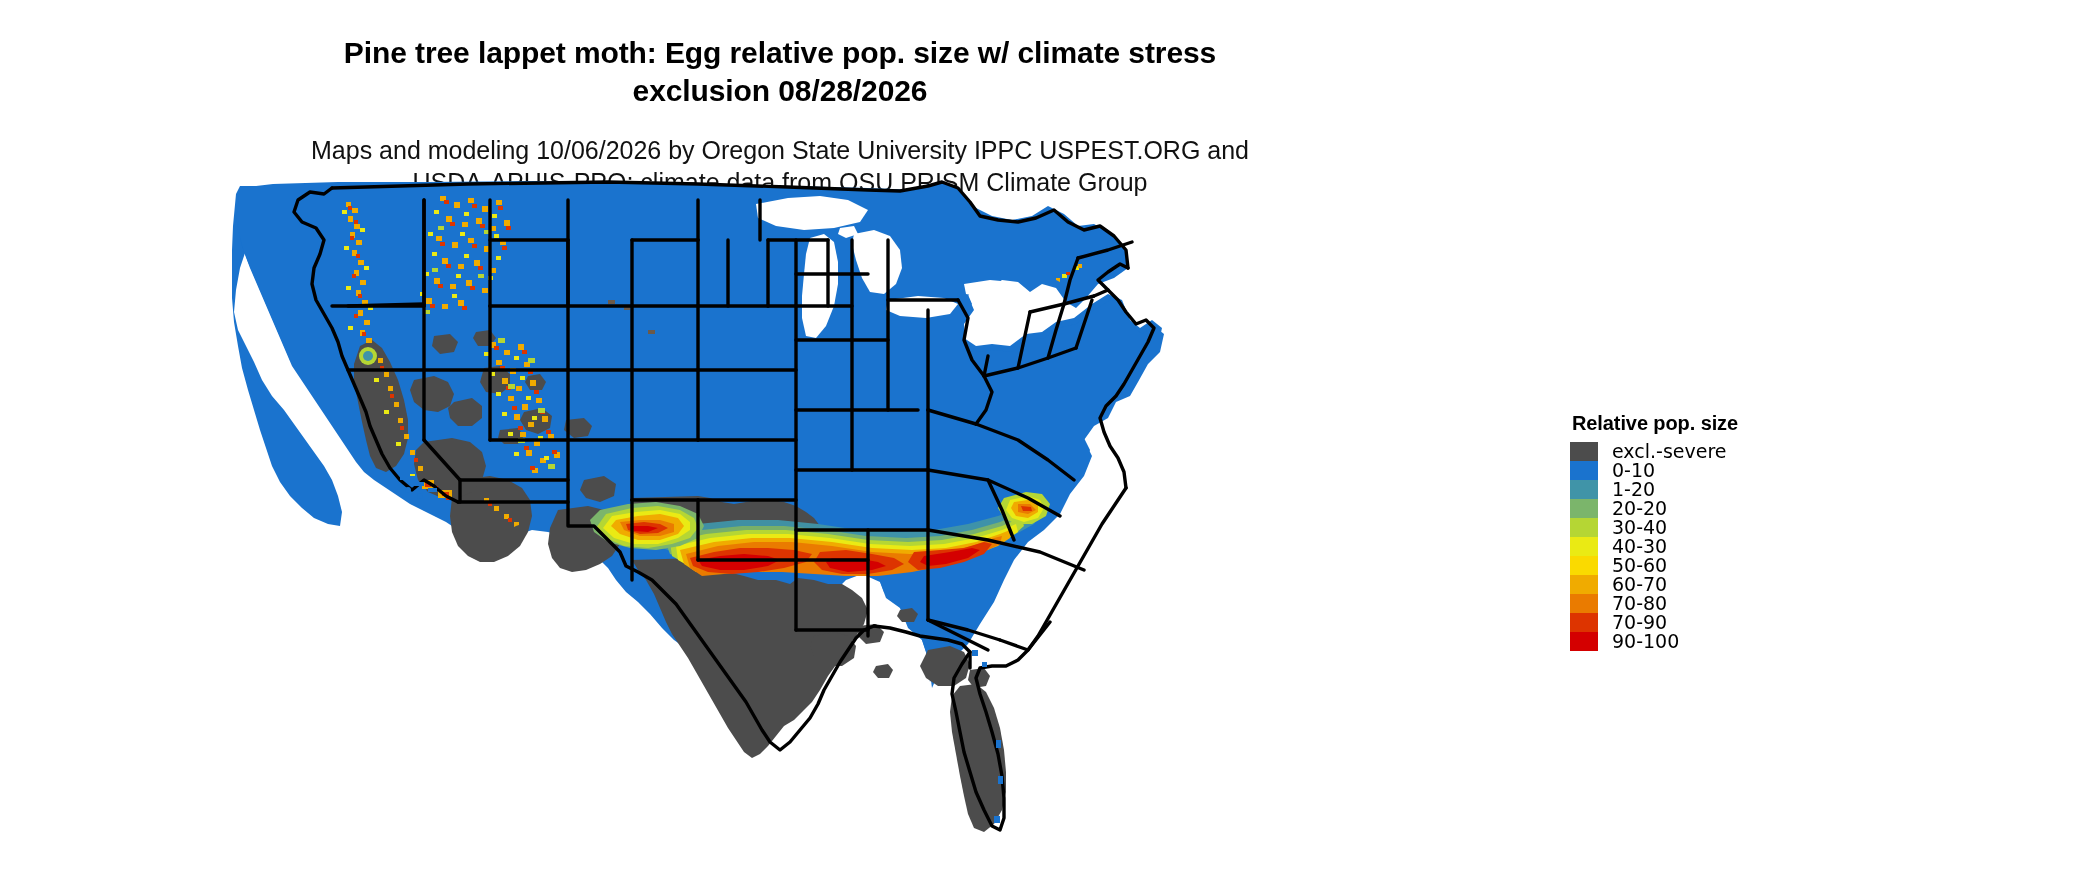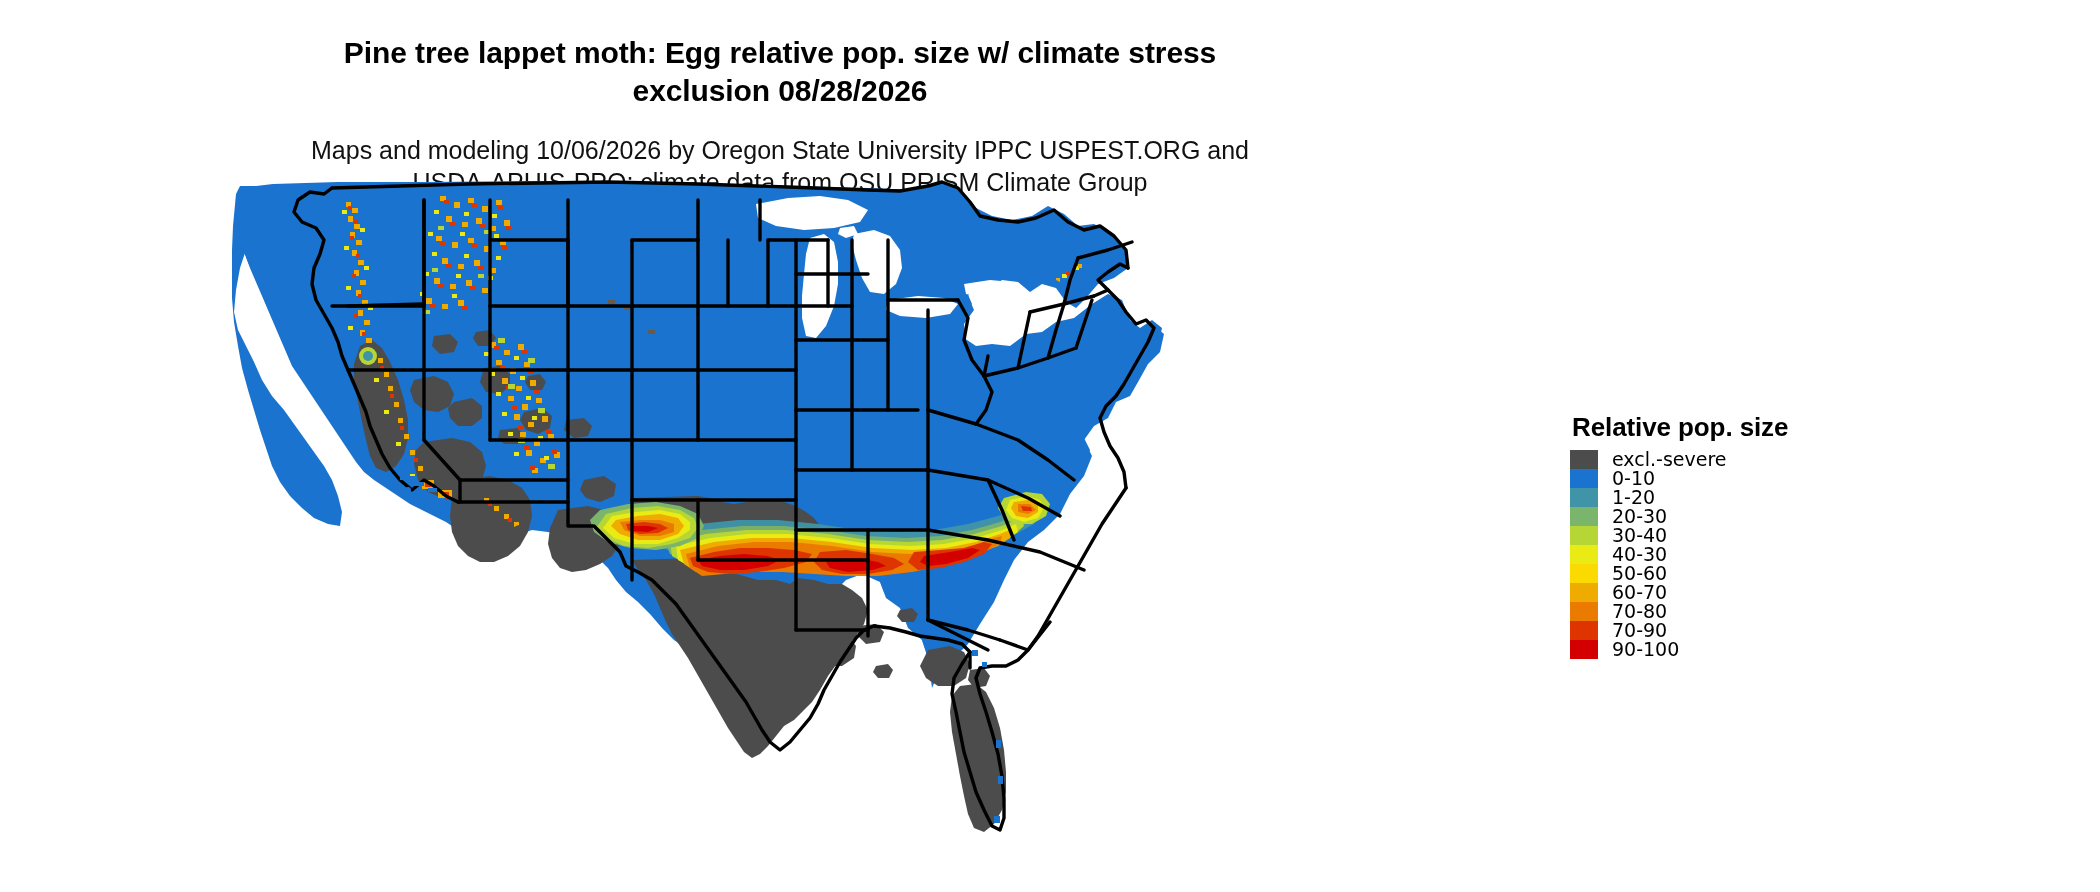--- a/index.html
+++ b/index.html
@@ -29,21 +29,21 @@
   
   .map-wrap{
     position:absolute;left:228px;top:168px;width:960px;height:700px;
   }
   .map-svg{display:block;width:960px;height:700px;}
 
   
   .legend{position:absolute;left:1570px;top:400px;width:330px;}
   .legend-title{
     font-family:"Liberation Sans", sans-serif;
-    font-weight:bold;font-size:26px;color:#000;
+    font-weight:bold;font-size:20px;color:#000;
     margin:0 0 7px 2px;letter-spacing:-0.1px;
   }
   .legend-rows{display:flex;flex-direction:column;}
   .legend-row{display:flex;align-items:center;height:19px;}
   .legend-swatch{
     width:28px;height:19px;flex:0 0 28px;display:block;
   }
   .legend-label{
     font-family:"DejaVu Sans", sans-serif;
     font-size:19px;color:#000;margin-left:14px;white-space:nowrap;
@@ -693,21 +693,21 @@
         <span class="legend-label">0-10</span>
       </div>
 
       <div class="legend-row">
         <span class="legend-swatch" style="background: rgb(64, 148, 168);"></span>
         <span class="legend-label">1-20</span>
       </div>
 
       <div class="legend-row">
         <span class="legend-swatch" style="background: rgb(123, 181, 107);"></span>
-        <span class="legend-label">20-30</span>
+        <span class="legend-label">20-20</span>
       </div>
 
       <div class="legend-row">
         <span class="legend-swatch" style="background: rgb(181, 214, 52);"></span>
         <span class="legend-label">30-40</span>
       </div>
 
       <div class="legend-row">
         <span class="legend-swatch" style="background: rgb(234, 234, 20);"></span>
         <span class="legend-label">40-30</span>

